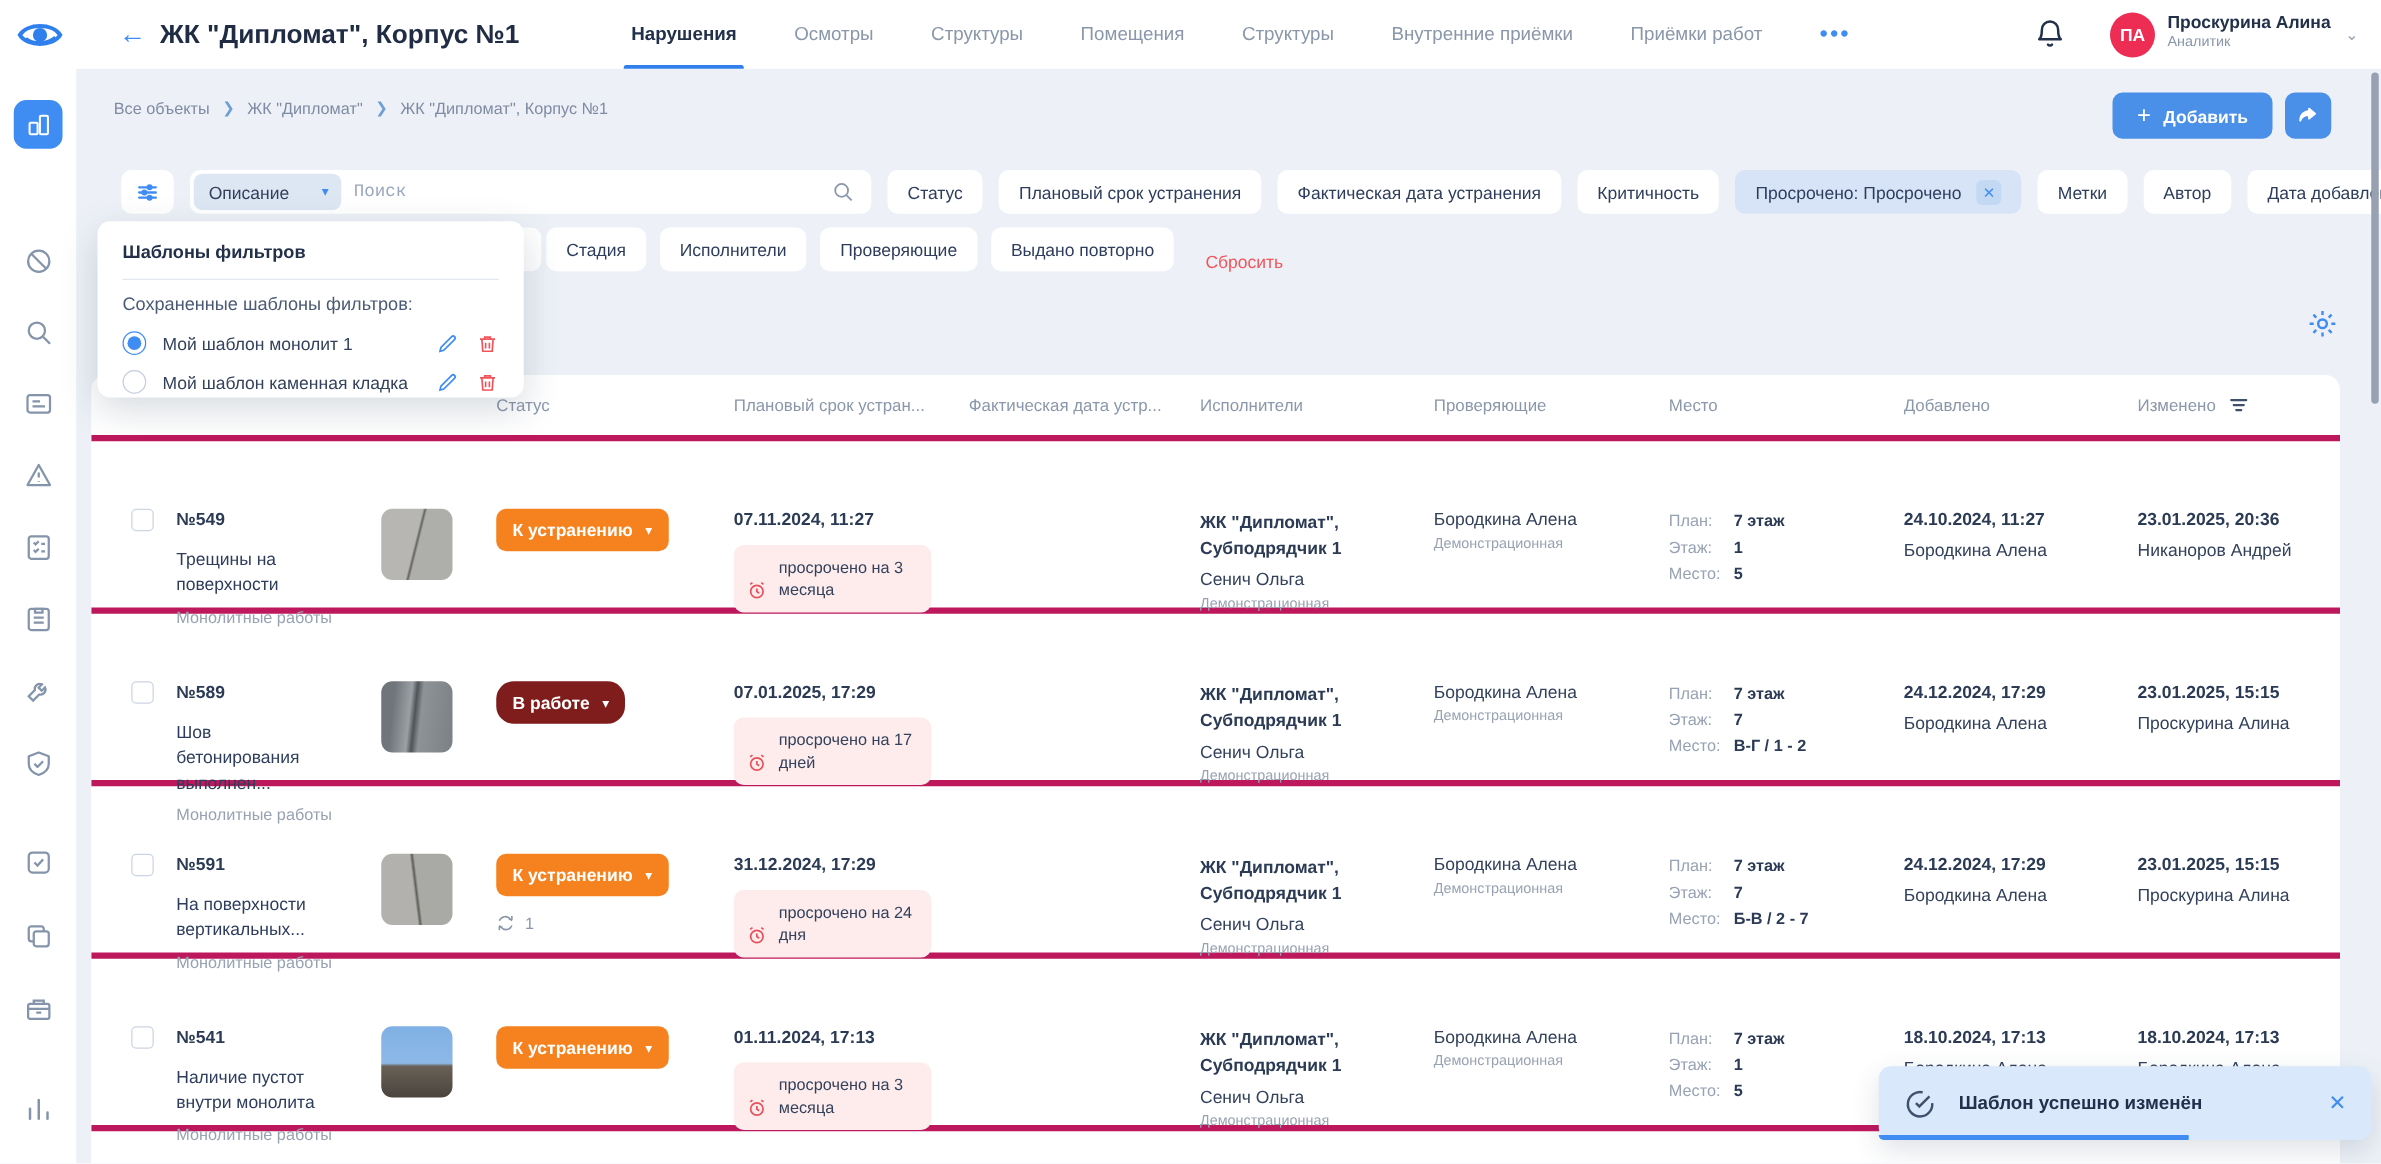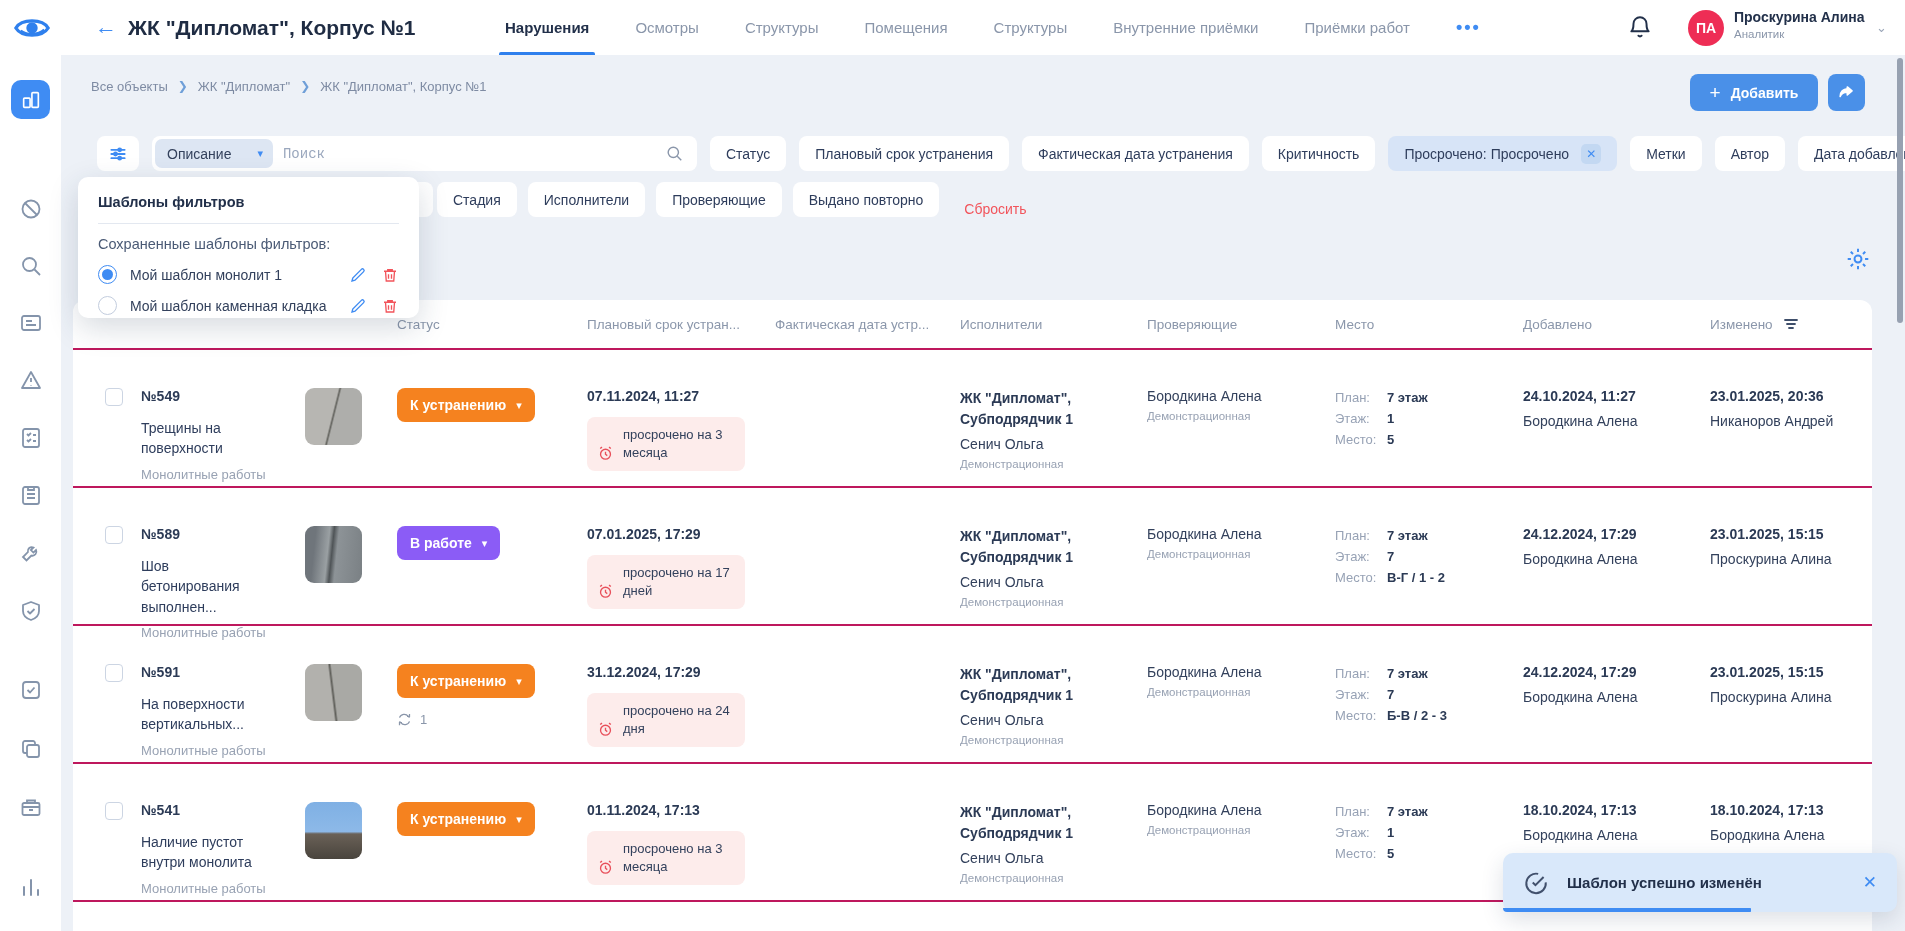--- a/index.html
+++ b/index.html
@@ -69,34 +69,34 @@
   .tpl-act.edit { color:#3f8cf3; }
   .tpl-act.del { color:#f2545b; }
 
   
   .table-card { position:absolute; left:73px; top:300px; width:1799px; height:631px; background:#fff; border-radius:12px 12px 0 0; overflow:hidden; z-index:2; }
   .tgrid { display:grid; grid-template-columns:36px 164px 92px 190px 188px 185px 187px 188px 188px 187px 1fr; padding-left:32px; align-items:start; }
   .thead { height:48px; align-items:center; }
   .th { font-size:13.5px; color:#8b97ab; white-space:nowrap; overflow:hidden; }
   .th-changed { display:flex; gap:10px; }
   .sort-icon { width:16px; height:14px; color:#3f4f6b; cursor:pointer; flex:none; }
-  .trow { border-top:2px solid #be185d; padding-top:38px; height:138px; cursor:pointer; }
+  .trow { border-top:5px solid #be185d; padding-top:54px; height:138px; cursor:pointer; }
   .trow:first-of-type { border-top:none; padding-top:40px; height:157px; }
   .checkbox { width:18px; height:18px; border:1.5px solid #ccd5e3; border-radius:4px; background:#fff; cursor:pointer; }
   .cell-num { font-size:14px; font-weight:700; color:#2b3a55; }
   .cell-title { font-size:14px; color:#2e3d5c; margin-top:14px; line-height:1.45; max-width:128px; }
   .cell-cat { font-size:13px; color:#98a2b3; margin-top:8px; }
   .photo { width:57px; height:57px; border-radius:9px; }
   .photo-crack  { background:linear-gradient(104deg,#b7b6b2 47%,#64645f 49.5%,#aeaeab 52%); }
   .photo-seam   { background:linear-gradient(96deg,#6f757b 18%,#9aa0a3 40%,#4f5457 47%,#8d9397 55%,#7a8084); }
   .photo-crack2 { background:linear-gradient(83deg,#b2b1ad 46%,#5f5f5a 49%,#a9a9a5 52%); }
   .photo-workers{ background:linear-gradient(180deg,#7fb0e4 0%,#8db9e8 52%,#6a6157 56%,#49443d 100%); }
   .status-btn { border:none; border-radius:8px; color:#fff; font-size:14px; font-weight:700; padding:9px 13px; display:inline-flex; align-items:center; gap:10px; cursor:pointer; font-family:inherit; white-space:nowrap; }
   .st-orange { background:#f5821f; }
-  .st-blue { background:#8b5cf6; }
+  .st-blue { background:#7f1d1d;border-radius:14px; }
   .st-caret { font-size:11px; font-weight:400; }
   .repeat-line { display:flex; align-items:center; gap:8px; margin-top:14px; color:#8a96aa; font-size:13px; }
   .repeat-ic { width:15px; height:15px; }
   .cell-date { font-size:14px; font-weight:600; color:#2b3a55; white-space:nowrap; }
   .overdue { margin-top:13px; width:158px; background:#fdeceb; border-radius:8px; padding:9px 10px; display:flex; gap:9px; align-items:flex-end; }
   .overdue-ic { width:17px; height:17px; color:#e8505b; flex:none; margin-top:2px; }
   .overdue-txt { font-size:13px; color:#33415c; line-height:1.4; }
   .exe-org { font-size:14px; font-weight:700; color:#2b3a55; line-height:1.5; max-width:140px; }
   .exe-person { font-size:14px; color:#33415c; margin-top:6px; }
   .note { font-size:11.5px; color:#98a2b3; margin-top:6px; }
@@ -525,21 +525,21 @@
         <div class="place-line">
             <span class="place-label">План:</span>
             <span class="place-val">7 этаж</span>
           </div>
         <div class="place-line">
             <span class="place-label">Этаж:</span>
             <span class="place-val">7</span>
           </div>
         <div class="place-line">
             <span class="place-label">Место:</span>
-            <span class="place-val">Б-В / 2 - 3</span>
+            <span class="place-val">Б-В / 2 - 7</span>
           </div>
       </div>
       <div>
         <div class="cell-date2">24.12.2024, 17:29</div>
         <div class="by-name">Бородкина Алена</div>
       </div>
       <div>
         <div class="cell-date2">23.01.2025, 15:15</div>
         <div class="by-name">Проскурина Алина</div>
       </div>

